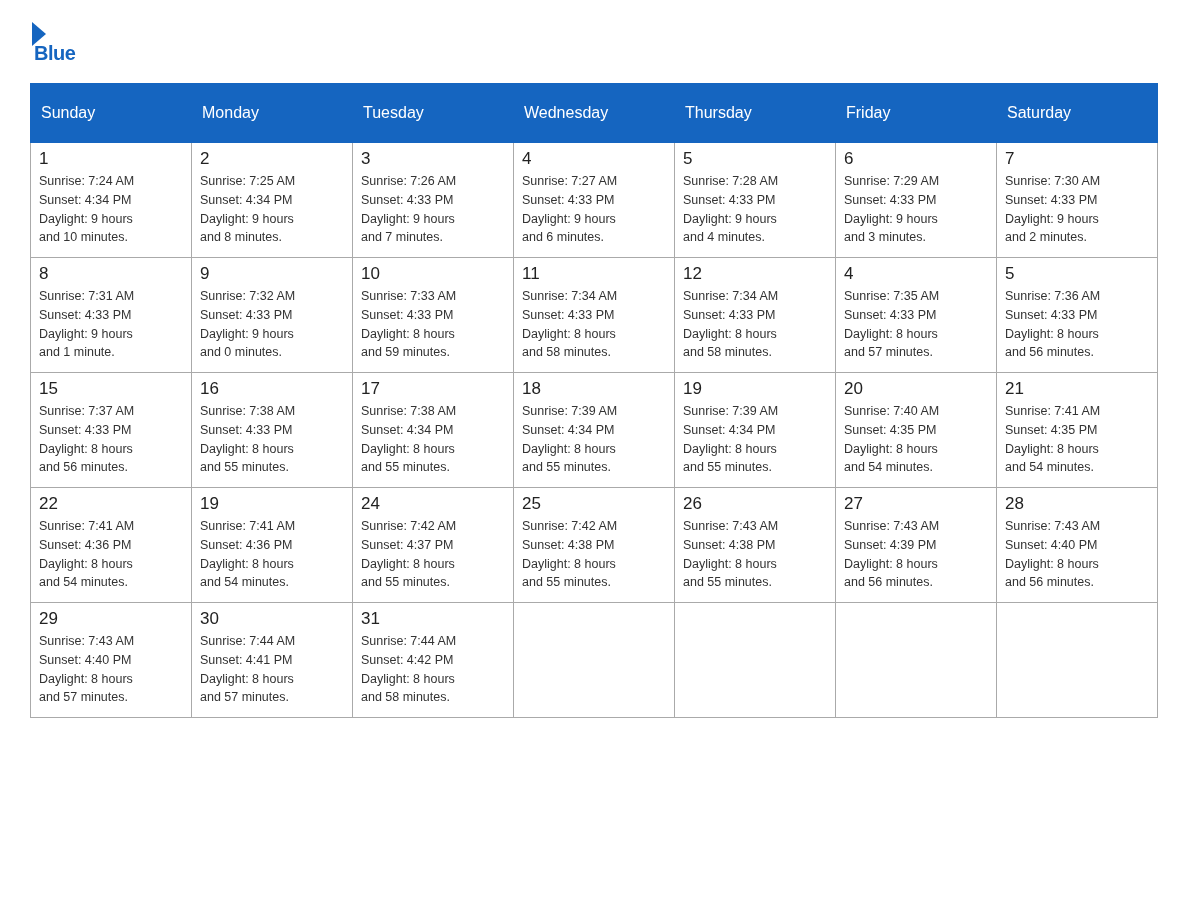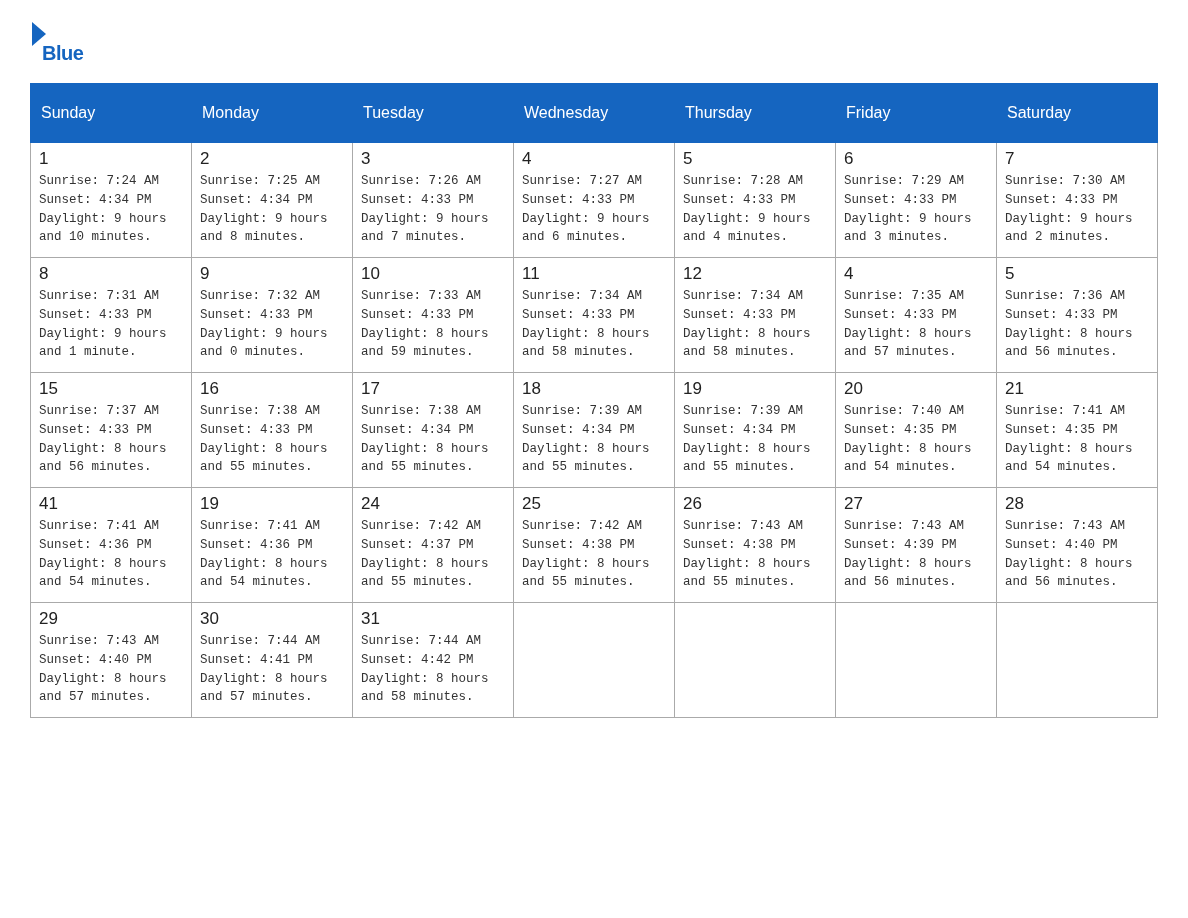--- a/index.html
+++ b/index.html
@@ -38,21 +38,21 @@
       border-left: 14px solid #1565c0;
       border-top: 12px solid transparent;
       border-bottom: 12px solid transparent;
       margin-left: 2px;
       margin-top: 2px;
     }
     .logo-line2 {
       font-size: 20px;
       font-weight: bold;
       color: #1565c0;
-      margin-left: 10px;
+      margin-left: 2px;
       letter-spacing: -0.5px;
     }
     .title-block {
       text-align: right;
     }
     .page-title {
       font-size: 52px;
       font-weight: normal;
       color: #222;
       line-height: 1.1;
@@ -88,21 +88,20 @@
       font-size: 17px;
       font-weight: normal;
       color: #222;
       display: block;
       margin-bottom: 3px;
     }
     .calendar-table tbody tr td .day-info {
       font-size: 12.5px;
       line-height: 1.5;
       color: #333;
-      font-family: Liberation Mono, monospace;
     }
     .empty-cell {
       background: #fff;
     }
     .calendar-table tbody tr:last-child td {
       height: 95px;
     }
   </style>
 </head>
 <body>
@@ -221,21 +220,21 @@
         <span class="day-number">20</span>
         <span class="day-info">Sunrise: 7:40 AM<br>Sunset: 4:35 PM<br>Daylight: 8 hours<br>and 54 minutes.</span>
       </td>
         <td>
         <span class="day-number">21</span>
         <span class="day-info">Sunrise: 7:41 AM<br>Sunset: 4:35 PM<br>Daylight: 8 hours<br>and 54 minutes.</span>
       </td>
       </tr>
       <tr>
         <td>
-        <span class="day-number">41</span>
+        <span class="day-number">22</span>
         <span class="day-info">Sunrise: 7:41 AM<br>Sunset: 4:36 PM<br>Daylight: 8 hours<br>and 54 minutes.</span>
       </td>
         <td>
         <span class="day-number">19</span>
         <span class="day-info">Sunrise: 7:41 AM<br>Sunset: 4:36 PM<br>Daylight: 8 hours<br>and 54 minutes.</span>
       </td>
         <td>
         <span class="day-number">24</span>
         <span class="day-info">Sunrise: 7:42 AM<br>Sunset: 4:37 PM<br>Daylight: 8 hours<br>and 55 minutes.</span>
       </td>

